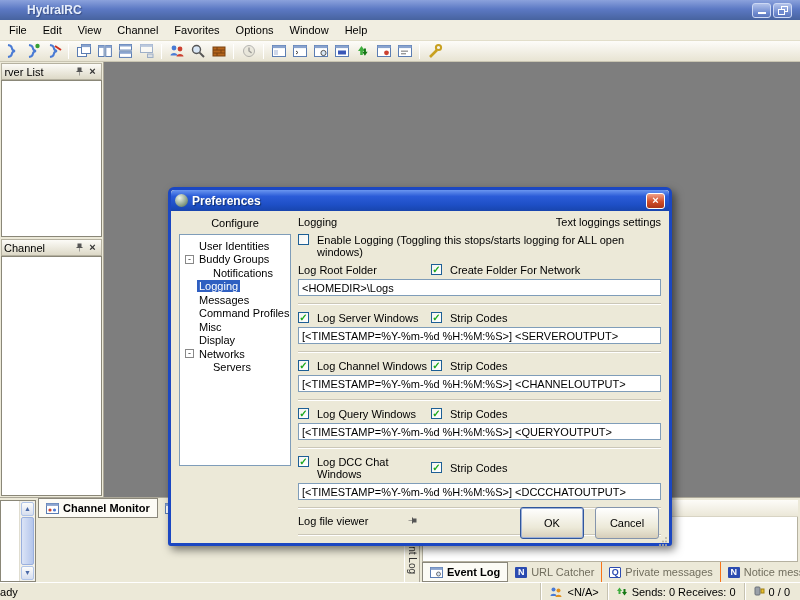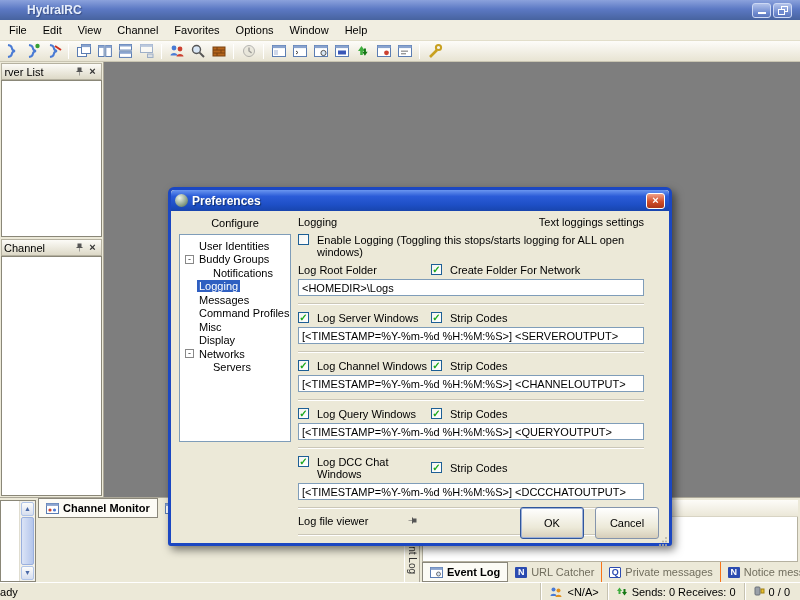--- a/index.html
+++ b/index.html
@@ -42,24 +42,24 @@
 
   
   .dialog{position:absolute;left:168px;top:125px;width:504px;height:359px;background:#ece9d8;
     border:3px solid #1b47c2;border-radius:6px 6px 3px 3px;box-shadow:3px 4px 8px rgba(0,0,0,.5);}
   .dlg-title{height:21px;border-radius:4px 4px 0 0;display:flex;align-items:center;gap:4px;padding:0 4px;
     background:linear-gradient(180deg,#6a96f0 0%,#2b5cd8 30%,#1e4fc6 70%,#1845ad 100%);}
   .dlg-title .t{color:#fff;font-weight:bold;font-size:12px;text-shadow:1px 1px 1px #12306e;flex:1;}
   .dlg-icon{width:13px;height:13px;border-radius:50%;background:radial-gradient(circle at 35% 30%,#eef4e8,#8aa08a 60%,#46604a);flex:0 0 auto;}
   .dlg-close{width:19px;height:16px;border-radius:3px;border:1px solid #fff;color:#fff;font-weight:bold;
     font-size:11px;line-height:13px;text-align:center;background:linear-gradient(180deg,#f0a088,#d04c28 55%,#ac3418);}
-  .dlg-body{display:flex;padding:4px 25px 0 8px;height:336px;position:relative;}
+  .dlg-body{display:flex;padding:4px 8px 0 8px;height:336px;position:relative;}
   .dlg-left{width:112px;display:flex;flex-direction:column;}
   .configure{text-align:center;padding:2px 0 5px;}
-  .tree{background:#fff;border:1px solid #7f9db9;height:208px;padding:4px 2px;overflow:hidden;}
+  .tree{background:#fff;border:1px solid #7f9db9;height:232px;padding:4px 2px;overflow:hidden;}
   .trow{display:flex;align-items:center;height:13.5px;white-space:nowrap;}
   .tind{width:15px;flex:0 0 auto;}
   .tind2{width:29px;flex:0 0 auto;}
   .texp{width:9px;height:9px;border:1px solid #888;background:#fff;font-size:9px;line-height:7px;text-align:center;
     margin:0 3px 0 3px;flex:0 0 auto;color:#333;}
   .tlabel{padding:0 2px;}
   .tlabel.sel{background:#2f5fc1;color:#fff;}
 
   .dlg-right{flex:1;padding-left:7px;display:flex;flex-direction:column;}
   .hdr-row{display:flex;justify-content:space-between;padding:1px 0 6px;}

